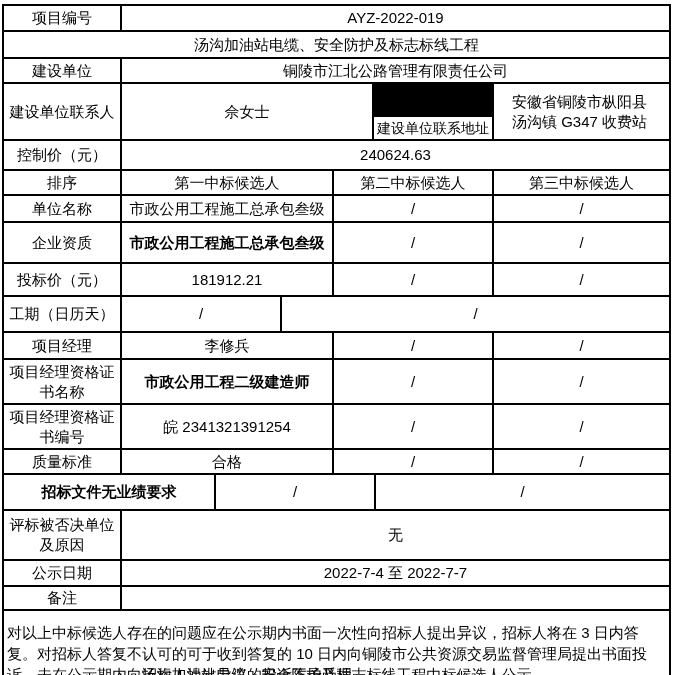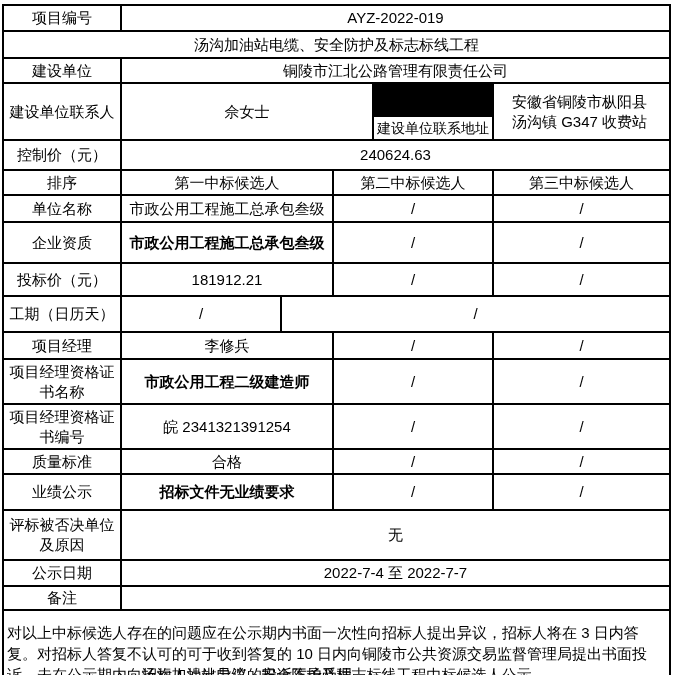--- a/index.html
+++ b/index.html
@@ -124,21 +124,20 @@
   </div>
 
   <div class="row" style="min-height:23px">
     <div class="cell c-label">质量标准</div>
     <div class="cell c-a">合格</div>
     <div class="cell c-b">/</div>
     <div class="cell c-rest">/</div>
   </div>
 
   <div class="row" style="min-height:34px">
-    <div class="cell c-label">业绩公示</div>
     <div class="cell c-a bold">招标文件无业绩要求</div>
     <div class="cell c-b">/</div>
     <div class="cell c-rest">/</div>
   </div>
 
   <div class="row" style="min-height:48px">
     <div class="cell c-label">评标被否决单位及原因</div>
     <div class="cell c-rest">无</div>
   </div>
 

